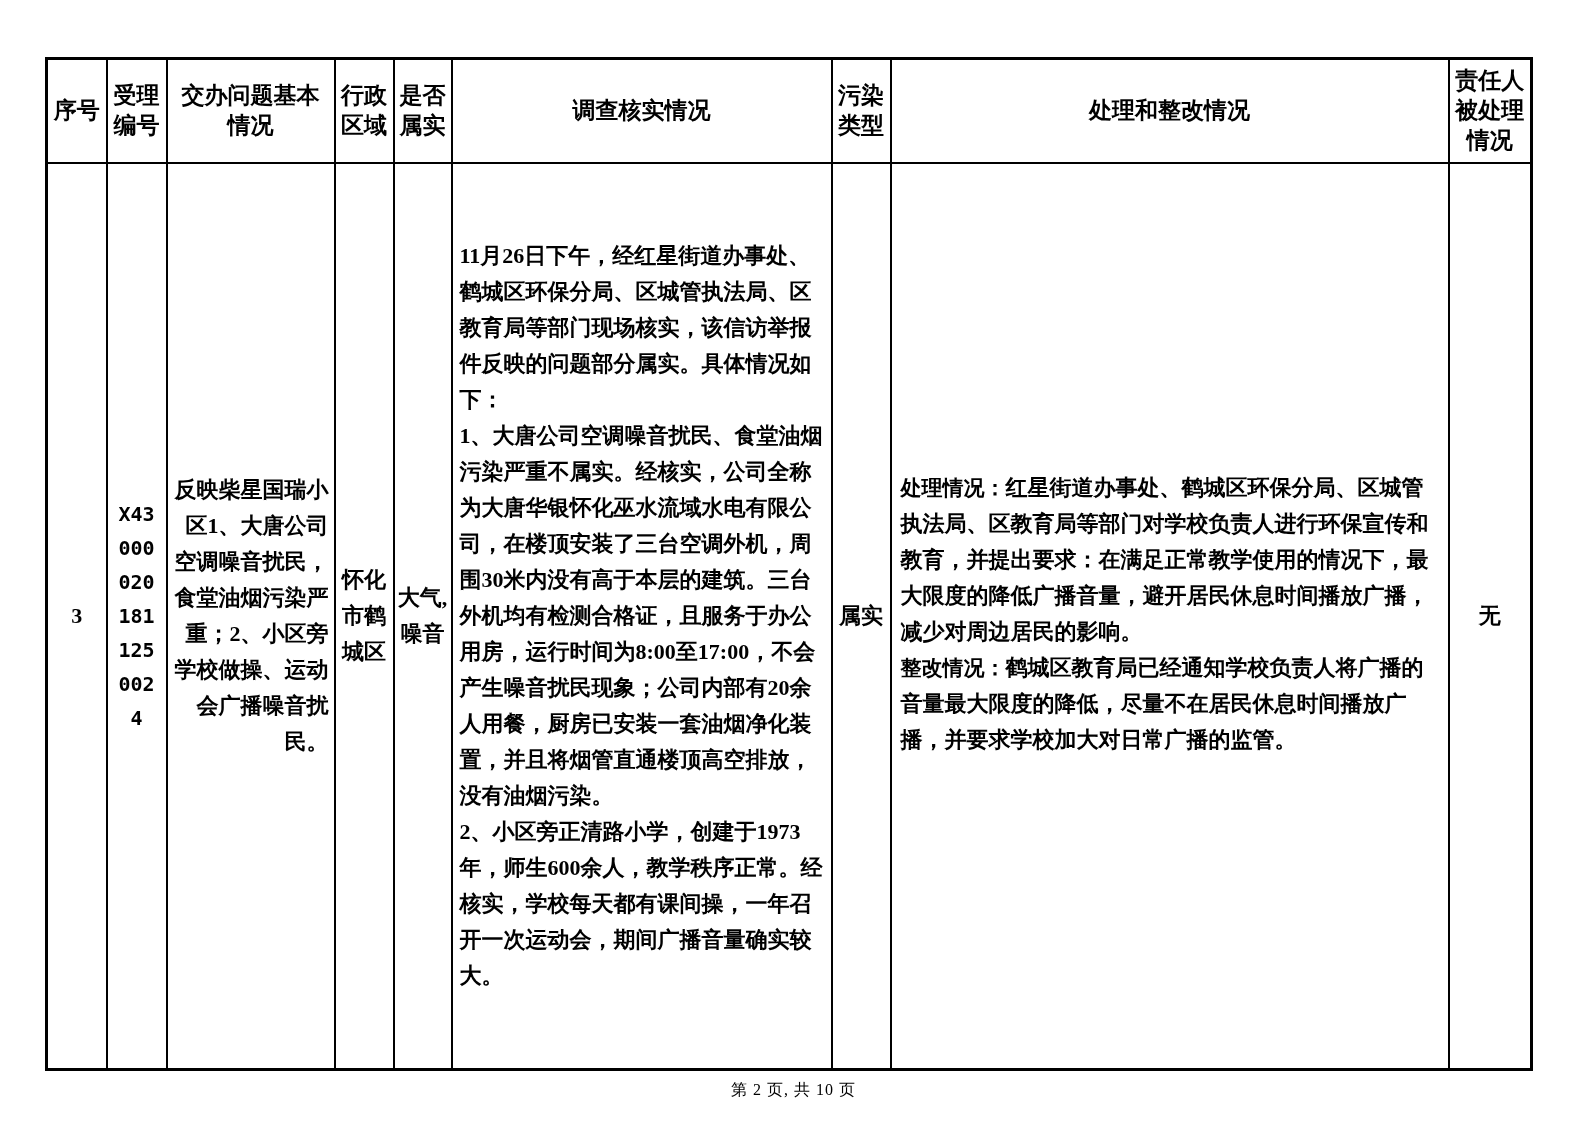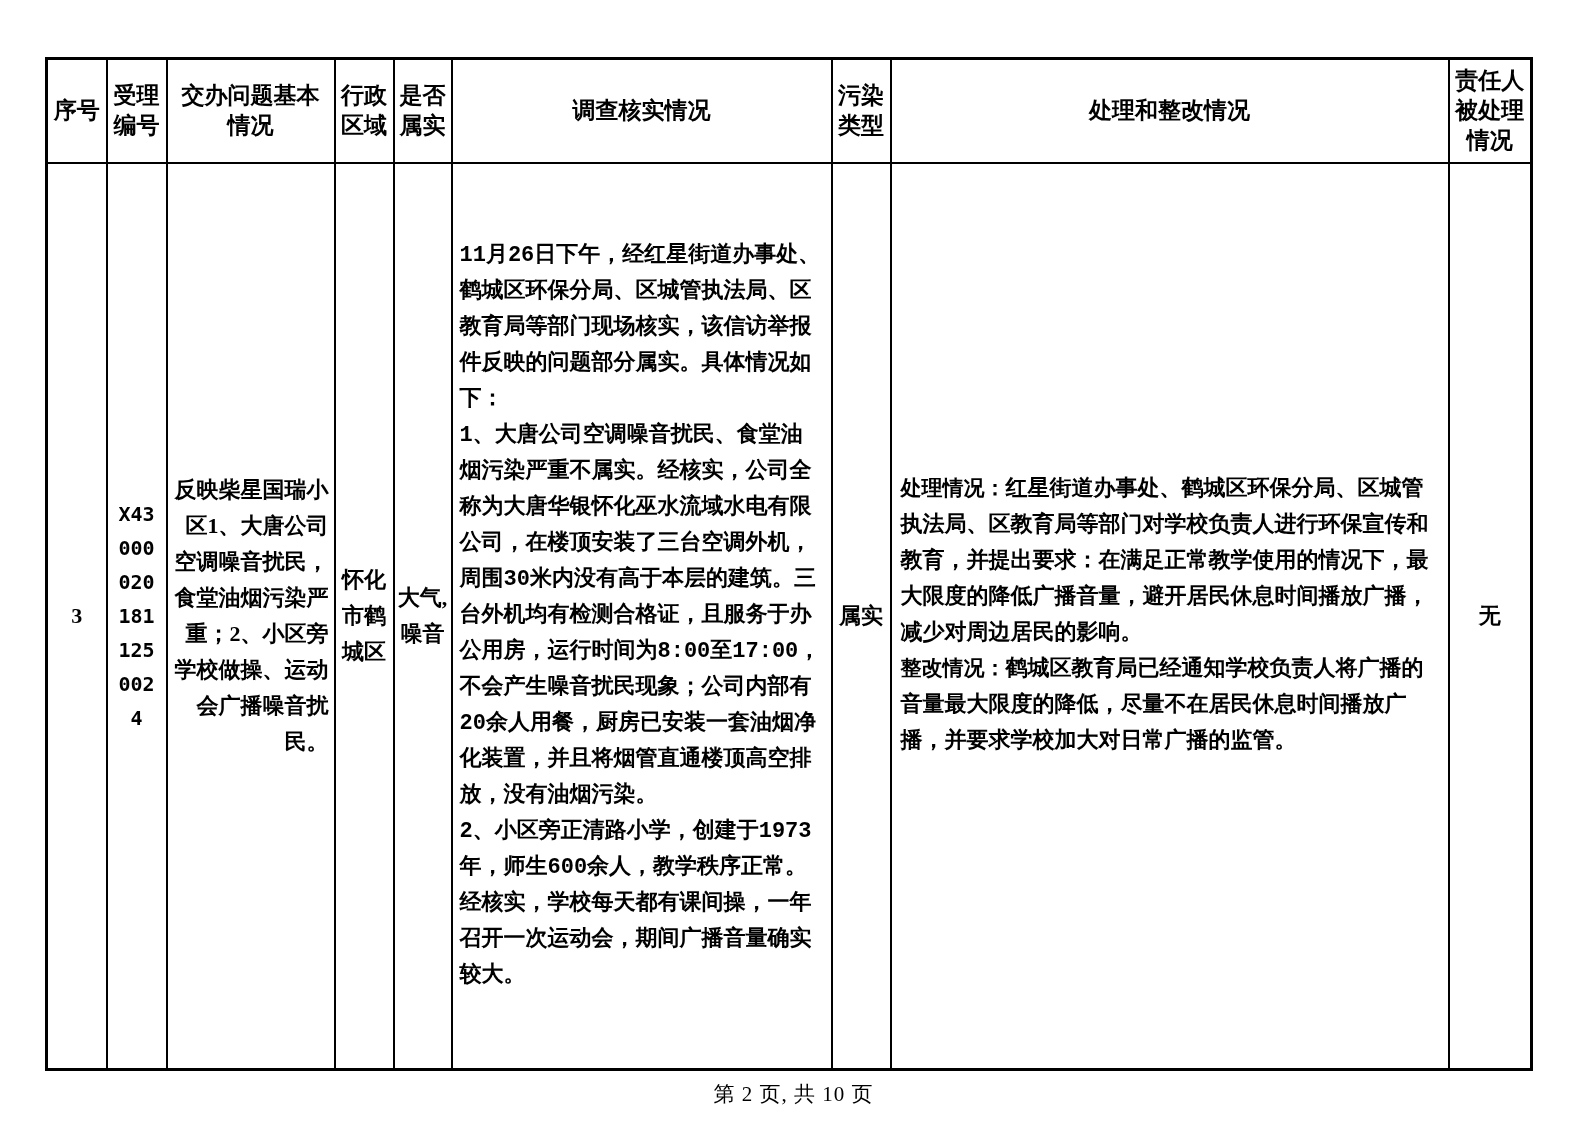--- a/index.html
+++ b/index.html
@@ -42,38 +42,37 @@
     font-family: "DejaVu Sans Mono", "Liberation Mono", monospace;
     font-weight: bold;
   }
   td.c-problem {
     text-align: right;
     padding: 0 5px 0 6px;
   }
   td.c-invest {
     text-align: left;
     padding: 0 8px 0 7px;
-    font-family: Liberation Mono, monospace;
   }
   td.c-handle {
     text-align: left;
     padding: 0 8px 4px 9px;
   }
   td p { margin: 0; }
   td .seg-label {
     font-weight: 900;
     font-family: "DejaVu Sans", "Liberation Sans", sans-serif;
     font-size: 21px;
   }
   .page-footer {
     position: absolute;
     left: 0; top: 1080px;
     width: 1587px;
     text-align: center;
-    font-size: 21px;
+    font-size: 16px;
     font-weight: normal;
     letter-spacing: 1px;
     font-family: "Liberation Serif", "DejaVu Serif", serif;
   }
 </style>
 </head>
 <body>
 
 <div class="sheet">
   <table class="report">

